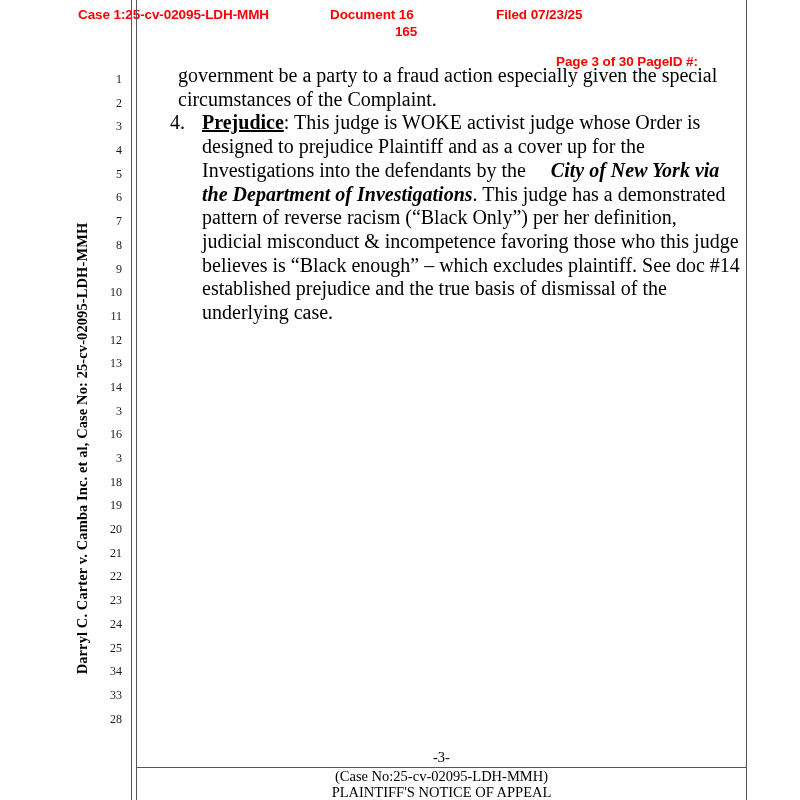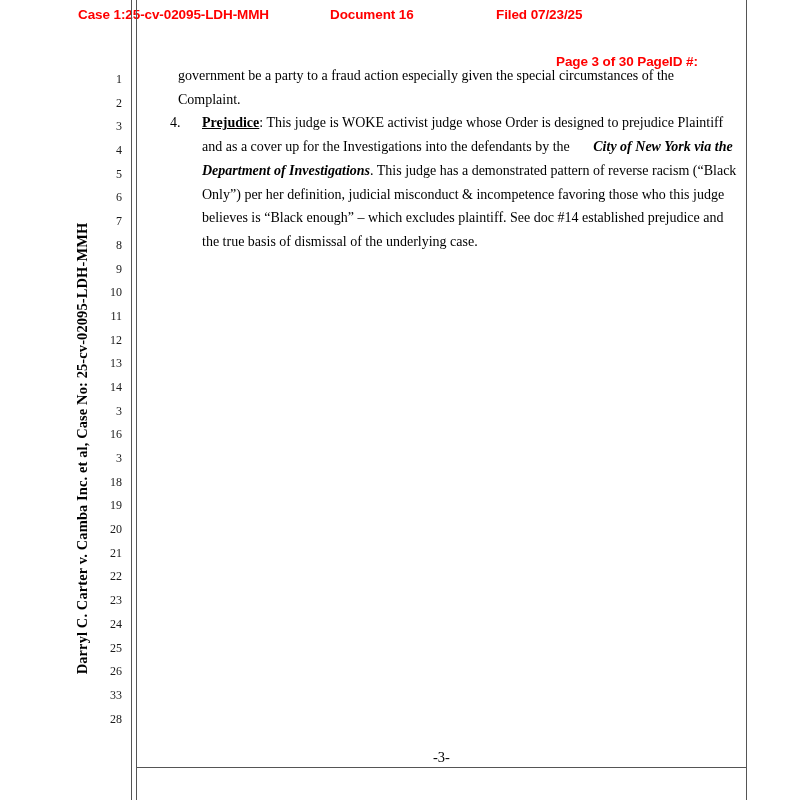--- a/index.html
+++ b/index.html
@@ -101,21 +101,21 @@
     letter-spacing: 0.1px;
     white-space: nowrap;
   }
 
   
   #body-copy {
     position: absolute;
     left: 162px;
     top: 64px;
     width: 578px;
-    font-size: 14px;
+    font-size: 20px;
     line-height: 23.7px;
   }
   #para-continued {
     margin: 0 0 0 16px;
     text-indent: 0;
   }
   #item-4 {
     position: relative;
     margin: 0;
     padding-left: 40px;
@@ -166,20 +166,21 @@
   #footer-block div { white-space: nowrap; }
 </style>
 </head>
 <body>
 
 <div id="ecf-header" style="color: rgb(255, 0, 0);">
   <span class="ecf-seg" id="ecf-case">Case 1:25-cv-02095-LDH-MMH</span>
   <span class="ecf-seg" id="ecf-document">Document 16</span>
   <span class="ecf-seg" id="ecf-filed">Filed 07/23/25</span>
   <span class="ecf-seg" id="ecf-page">Page 3 of 30 PageID #:</span>
+  <span id="ecf-pageid-num">165</span>
 </div>
 
 <div id="rule-outer"></div>
 <div id="rule-inner"></div>
 <div id="rule-right"></div>
 
 <div id="line-numbers">
     <div>1</div>
     <div>2</div>
     <div>3</div>
@@ -198,30 +199,32 @@
     <div>16</div>
     <div>3</div>
     <div>18</div>
     <div>19</div>
     <div>20</div>
     <div>21</div>
     <div>22</div>
     <div>23</div>
     <div>24</div>
     <div>25</div>
-    <div>26</div>
+    <div>34</div>
     <div>33</div>
     <div>28</div>
   </div>
 
 <div id="side-caption">Darryl C. Carter v. Camba Inc. et al, Case No: 25-cv-02095-LDH-MMH</div>
 
 <div id="body-copy">
   <p id="para-continued">government be a party to a fraud action especially given the special circumstances of the Complaint.</p>
   <p id="item-4">
     <span id="item-4-marker">4.</span><span class="u-bold-underline">Prejudice</span><span>: This judge is WOKE activist judge whose Order is designed to prejudice Plaintiff and as a cover up for the Investigations into the defendants by the </span><span class="u-bold-italic">City of New York via the Department of Investigations</span><span>. This judge has a demonstrated pattern of reverse racism (“Black Only”) per her definition, judicial misconduct &amp; incompetence favoring those who this judge believes is “Black enough” – which excludes plaintiff. See doc #14 established prejudice and the true basis of dismissal of the underlying case.</span>
   </p>
 </div>
 
 <div id="page-number">-3-</div>
 <div id="footer-rule"></div>
 <div id="footer-block">
+  <div>(Case No:25-cv-02095-LDH-MMH)</div>
+  <div>PLAINTIFF'S NOTICE OF APPEAL</div>
 </div>
 
 </body></html>

